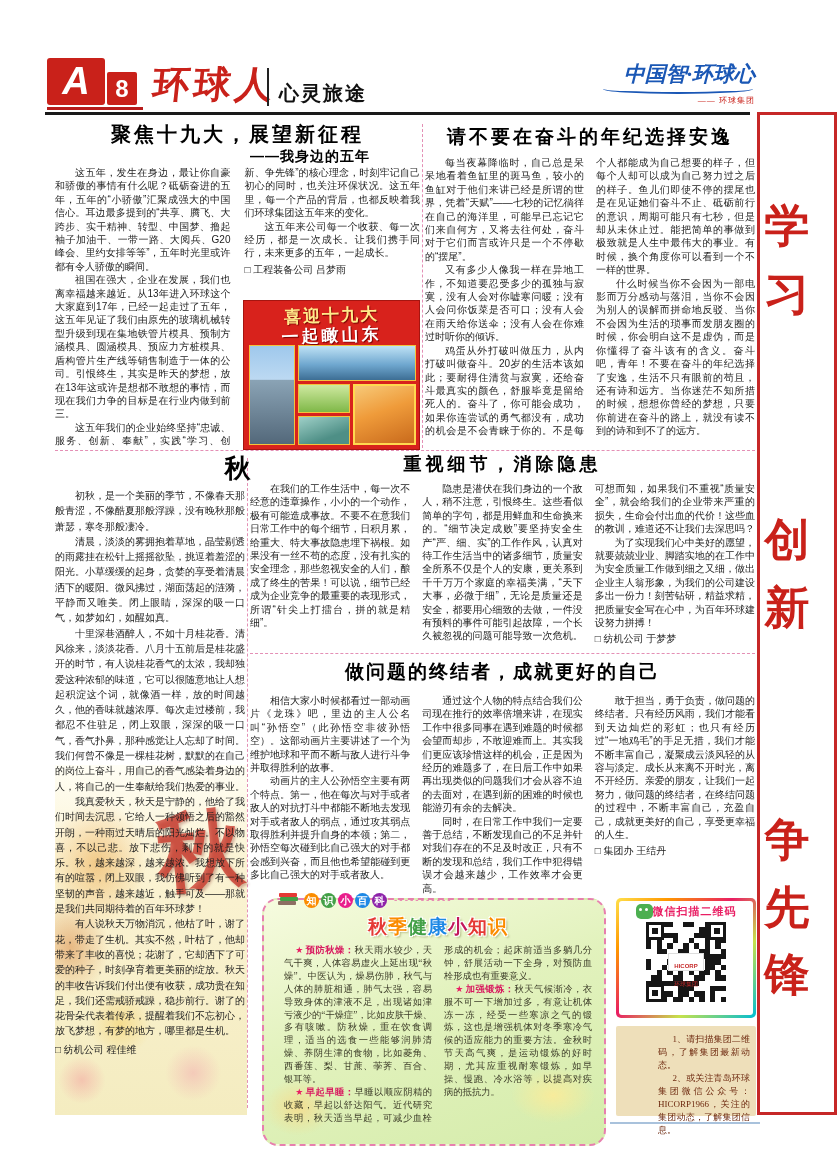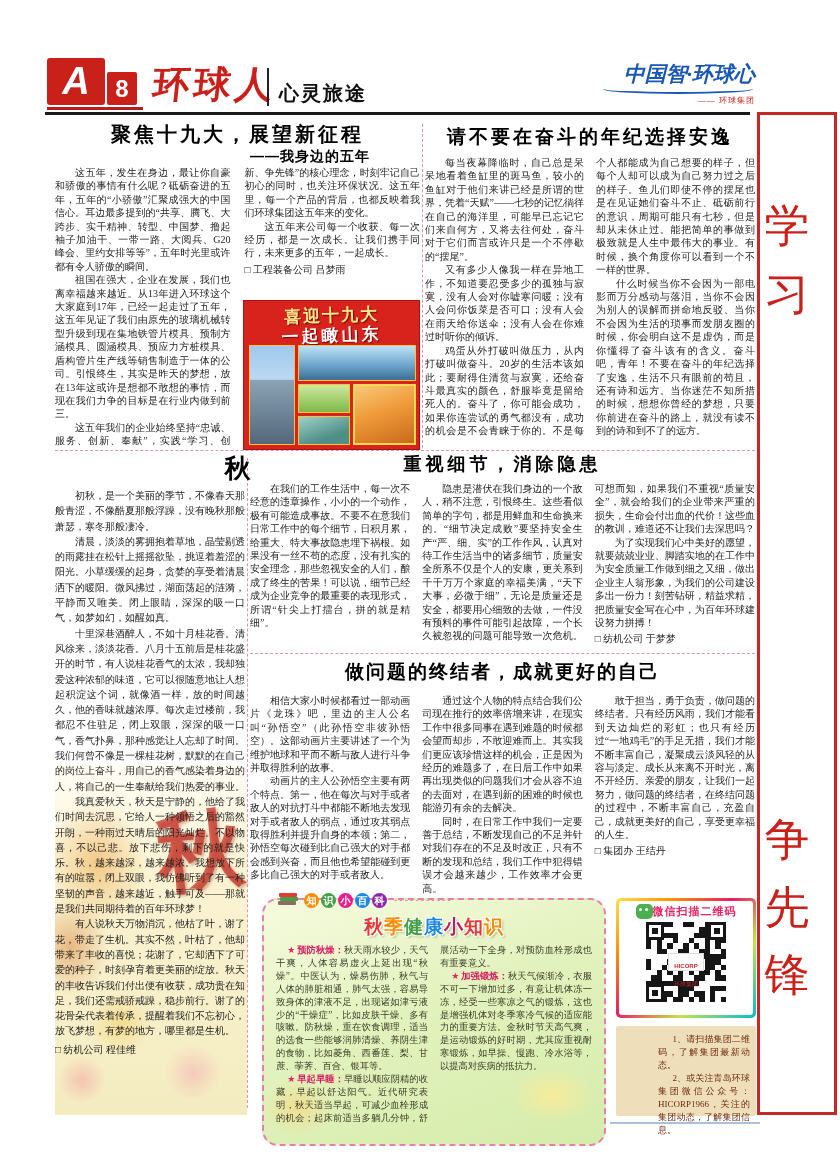--- a/index.html
+++ b/index.html
@@ -24,21 +24,21 @@
   .brand-sub { font-size:8px; color:#c9211a; margin-top:1px; letter-spacing:1px; }
   #head-rule { position:absolute; left:45px; top:112px; width:705px; height:3px; background:#1a1a1a; }
 
   
   .hdash { position:absolute; border-top:1px dashed #e48fb5; }
   .vdash { position:absolute; border-left:1px dashed #e48fb5; }
 
   
   .flow { column-fill:auto; overflow:hidden; }
   .flow p { font-size:10px; line-height:13.4px; color:#1d1d1d; text-align:justify; text-indent:2em;
-            font-family:Liberation Serif, serif; }
+            font-family:Liberation Sans, sans-serif; }
   .byline { font-size:9.5px; color:#1d1d1d; text-align:right; padding-right:4px; margin-top:3px;
             font-family:"Liberation Serif", serif; text-indent:0 !important; }
   .art-title { position:absolute; text-align:center; color:#000; font-weight:900; letter-spacing:3px; }
 
   
   #art1-title { left:55px; top:121px; width:365px; font-size:20px; }
   #art1-sub   { position:absolute; left:200px; top:148px; width:220px; font-size:14px; font-weight:900; text-align:center; letter-spacing:1px; }
   #art1-flow  { position:absolute; left:55px; top:166px; width:365px; height:284px; column-count:2; column-gap:14px; }
   
   #promo { position:absolute; left:188px; top:134px; width:177px; height:150px; background:#d8221c;
@@ -84,21 +84,21 @@
   
   #term-title { left:250px; top:659px; width:505px; font-size:19px; letter-spacing:2px; }
   #term-flow { position:absolute; left:250px; top:694px; width:505px; height:202px; column-count:3; column-gap:12px; }
 
   
   #kb { position:absolute; left:262px; top:898px; width:344px; height:248px; border:2px dashed #e77fae; border-radius:16px;
         background:
           radial-gradient(60px 40px at 85% 80%, rgba(255,235,150,.8), transparent 70%),
           radial-gradient(50px 40px at 10% 85%, rgba(255,210,120,.6), transparent 70%),
           linear-gradient(160deg,#f6fbdf 0%, #e2f2bd 45%, #d5ecab 100%);
-        padding:14px 12px 8px 12px; }
+        padding:14px 12px 8px 20px; }
   #kb-tab { position:absolute; left:14px; top:-10px; display:flex; align-items:center; gap:2px; }
   #kb-books { width:20px; height:14px; position:relative; margin-right:3px; }
   #kb-books i { position:absolute; display:block; height:4px; width:18px; border-radius:1px; }
   #kb-books i:nth-child(1){ background:#8d6e63; top:9px; }
   #kb-books i:nth-child(2){ background:#43a047; top:5px; left:2px; }
   #kb-books i:nth-child(3){ background:#e53935; top:1px; left:1px; }
   .bub0,.bub1,.bub2,.bub3,.bub4 { display:inline-block; width:15px; height:15px; border-radius:50%; color:#fff;
         font-size:10px; font-weight:bold; line-height:15px; text-align:center; margin:0 1px; }
   .bub0{background:#fb8c00}.bub1{background:#43a047}.bub2{background:#e91e8c}.bub3{background:#1e88e5}.bub4{background:#8e24aa}
   #kb-tab:after { content:"-----------"; color:#e77fae; font-size:10px; letter-spacing:2px; margin-left:4px; }
@@ -133,21 +133,21 @@
   #qr-chip .l2 { font-size:6px; color:#c62828; line-height:8px; }
   #qr-notes { position:absolute; left:616px; top:1026px; width:140px; height:90px; background:#eedfba; padding:7px 6px;
         border-radius:2px; }
   #qr-notes p { font-size:9px; line-height:13px; color:#6e2a10; text-align:justify; text-indent:1.6em;
         font-family:"Liberation Serif", serif;margin-left:36px; }
   #qr-bottom-line { position:absolute; left:610px; top:1122px; width:150px; height:2px; background:#a9c2dc; }
 
   
   #banner { position:absolute; left:757px; top:112px; width:80px; height:1003px; border:3px solid #c62828; background:#fff; }
   .bn-group { position:absolute; left:0; width:54px; text-align:center; font-family:"Liberation Serif", serif;
-        font-size:45px; font-weight:400; color:#c9211a; word-break:break-all; line-height:1.5; }
+        font-size:45px; font-weight:700; color:#c9211a; word-break:break-all; line-height:1.5; }
   #bn1{ top:78px; } #bn2{ top:392px; } #bn3{ top:692px; }
 </style>
 </head>
 <body>
 
 <div id="page">
 
   <div id="masthead">
     <div class="a8">
       <div class="a8-a">A</div>
@@ -496,16 +496,17 @@
     </div>
   </div>
   <div id="qr-notes">
     <p>1、请扫描集团二维码，了解集团最新动态。</p>
     <p>2、或关注青岛环球集团微信公众号：HICORP1966，关注的集团动态，了解集团信息。</p>
   </div>
   <div id="qr-bottom-line"></div>
 
   <div id="banner">
     <div class="bn-group" id="bn1">学习</div>
+    <div class="bn-group" id="bn2">创新</div>
     <div class="bn-group" id="bn3">争先锋</div>
   </div>
 
 </div>
 
 </body></html>

